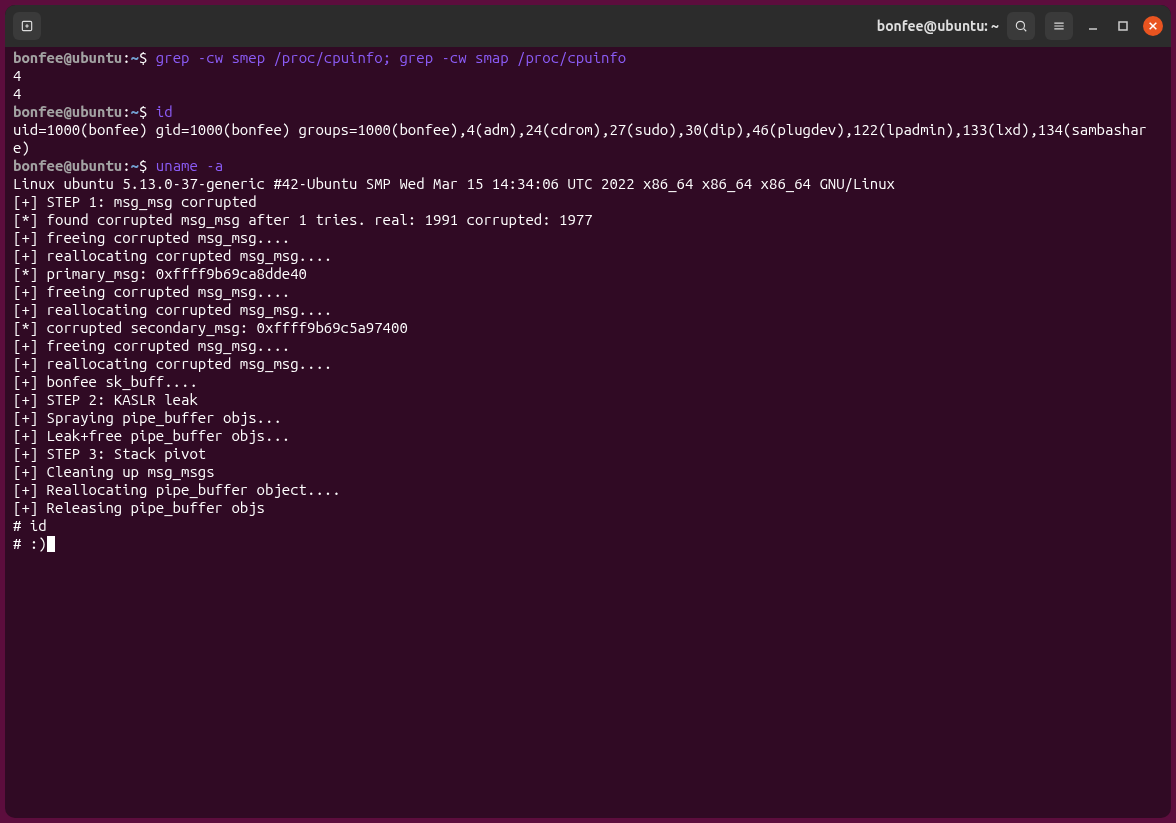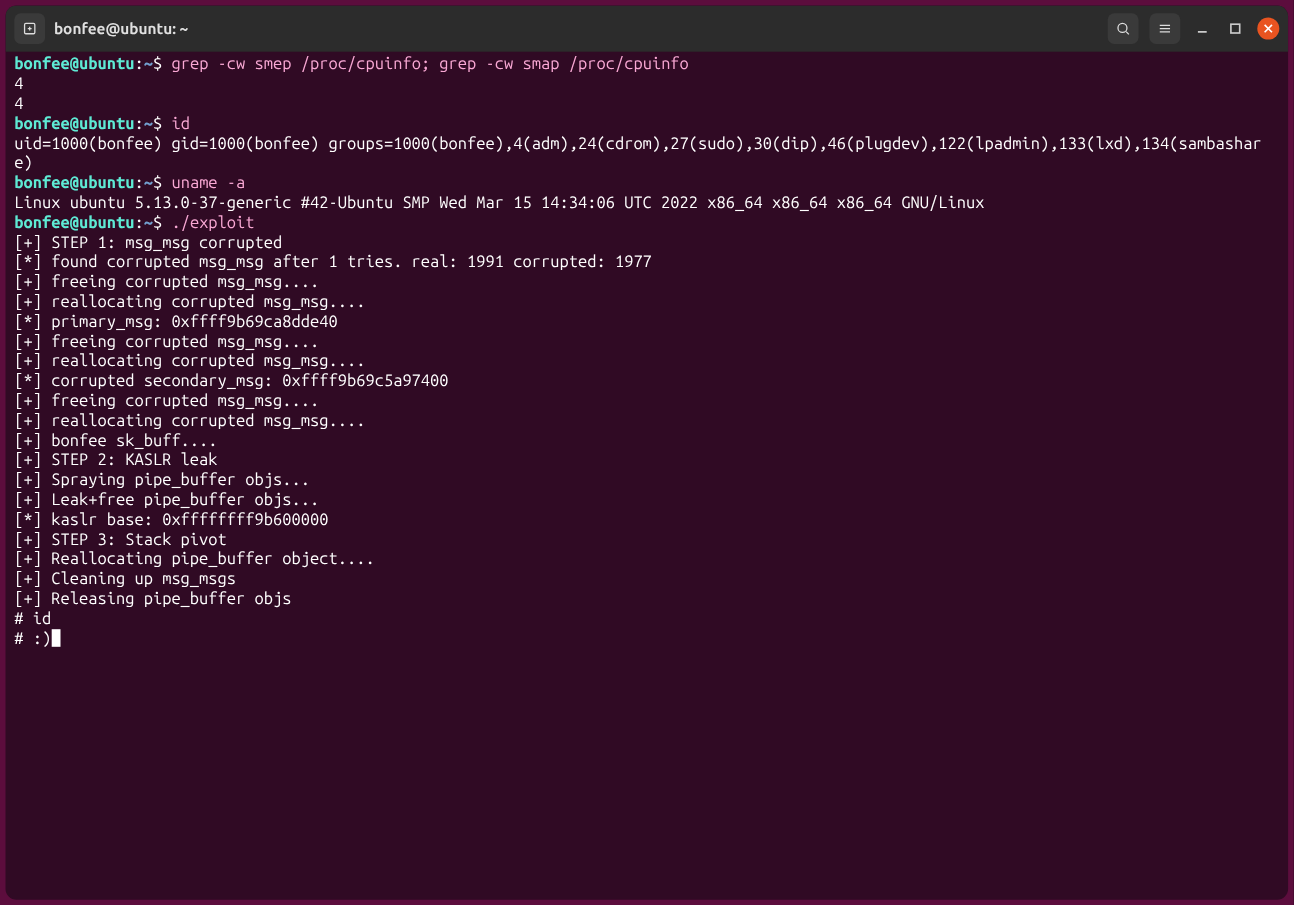--- a/index.html
+++ b/index.html
@@ -37,21 +37,21 @@
       height: 28px;
       background: #3a3a3a;
       border-radius: 6px;
       display: flex;
       align-items: center;
       justify-content: center;
       color: #ddd;
     }
     .titlebar-title {
       flex: 1;
-      text-align: left;
+      text-align: right;
       color: #e0e0e0;
       font-family: Ubuntu, sans-serif;
       font-size: 14px;
       font-weight: bold;
     }
     .titlebar-right {
       display: flex;
       gap: 10px;
       align-items: center;
     }
@@ -85,25 +85,25 @@
     }
     .terminal-body {
       flex: 1;
       padding: 2px 8px;
       color: #ffffff;
       font-size: 15px;
       line-height: 18px;
       overflow: hidden;
     }
     .line { white-space: pre-wrap; word-break: break-all; }
-    .user-host { color: #5eead4; font-weight: bold; }
+    .user-host { color: #a3a3a3; font-weight: bold; }
     .colon { color: #ffffff; }
     .path { color: #729fcf; font-weight: bold; }
     .dollar { color: #ffffff; }
-    .cmd { color: #f9a8d4; }
+    .cmd { color: #8b5cf6; }
     .out { color: #ffffff; }
     .cursor {
       display: inline-block;
       width: 8px;
       height: 16px;
       background: #ffffff;
       vertical-align: text-bottom;
       animation: blink 1s step-end infinite;
     }
     @keyframes blink { 50% { opacity: 0; } }
@@ -157,36 +157,34 @@
   </div>
 
   <div class="terminal-body" id="terminal-body">
       <div class="line"><span class="user-host">bonfee@ubuntu</span><span class="colon">:</span><span class="path">~</span><span class="dollar">$ </span><span class="cmd">grep -cw smep /proc/cpuinfo; grep -cw smap /proc/cpuinfo</span></div>
       <div class="line"><span class="out">4</span></div>
       <div class="line"><span class="out">4</span></div>
       <div class="line"><span class="user-host">bonfee@ubuntu</span><span class="colon">:</span><span class="path">~</span><span class="dollar">$ </span><span class="cmd">id</span></div>
       <div class="line"><span class="out">uid=1000(bonfee) gid=1000(bonfee) groups=1000(bonfee),4(adm),24(cdrom),27(sudo),30(dip),46(plugdev),122(lpadmin),133(lxd),134(sambashare)</span></div>
       <div class="line"><span class="user-host">bonfee@ubuntu</span><span class="colon">:</span><span class="path">~</span><span class="dollar">$ </span><span class="cmd">uname -a</span></div>
       <div class="line"><span class="out">Linux ubuntu 5.13.0-37-generic #42-Ubuntu SMP Wed Mar 15 14:34:06 UTC 2022 x86_64 x86_64 x86_64 GNU/Linux</span></div>
-      <div class="line"><span class="user-host">bonfee@ubuntu</span><span class="colon">:</span><span class="path">~</span><span class="dollar">$ </span><span class="cmd">./exploit</span></div>
       <div class="line"><span class="out">[+] STEP 1: msg_msg corrupted</span></div>
       <div class="line"><span class="out">[*] found corrupted msg_msg after 1 tries. real: 1991 corrupted: 1977</span></div>
       <div class="line"><span class="out">[+] freeing corrupted msg_msg....</span></div>
       <div class="line"><span class="out">[+] reallocating corrupted msg_msg....</span></div>
       <div class="line"><span class="out">[*] primary_msg: 0xffff9b69ca8dde40</span></div>
       <div class="line"><span class="out">[+] freeing corrupted msg_msg....</span></div>
       <div class="line"><span class="out">[+] reallocating corrupted msg_msg....</span></div>
       <div class="line"><span class="out">[*] corrupted secondary_msg: 0xffff9b69c5a97400</span></div>
       <div class="line"><span class="out">[+] freeing corrupted msg_msg....</span></div>
       <div class="line"><span class="out">[+] reallocating corrupted msg_msg....</span></div>
       <div class="line"><span class="out">[+] bonfee sk_buff....</span></div>
       <div class="line"><span class="out">[+] STEP 2: KASLR leak</span></div>
       <div class="line"><span class="out">[+] Spraying pipe_buffer objs...</span></div>
       <div class="line"><span class="out">[+] Leak+free pipe_buffer objs...</span></div>
-      <div class="line"><span class="out">[*] kaslr base: 0xffffffff9b600000</span></div>
       <div class="line"><span class="out">[+] STEP 3: Stack pivot</span></div>
+      <div class="line"><span class="out">[+] Cleaning up msg_msgs</span></div>
       <div class="line"><span class="out">[+] Reallocating pipe_buffer object....</span></div>
-      <div class="line"><span class="out">[+] Cleaning up msg_msgs</span></div>
       <div class="line"><span class="out">[+] Releasing pipe_buffer objs</span></div>
       <div class="line"><span class="out"># id</span></div>
       <div class="line"><span class="out"># :)</span><span class="cursor"></span></div>
     </div>
 </div>
 
 </body></html>

